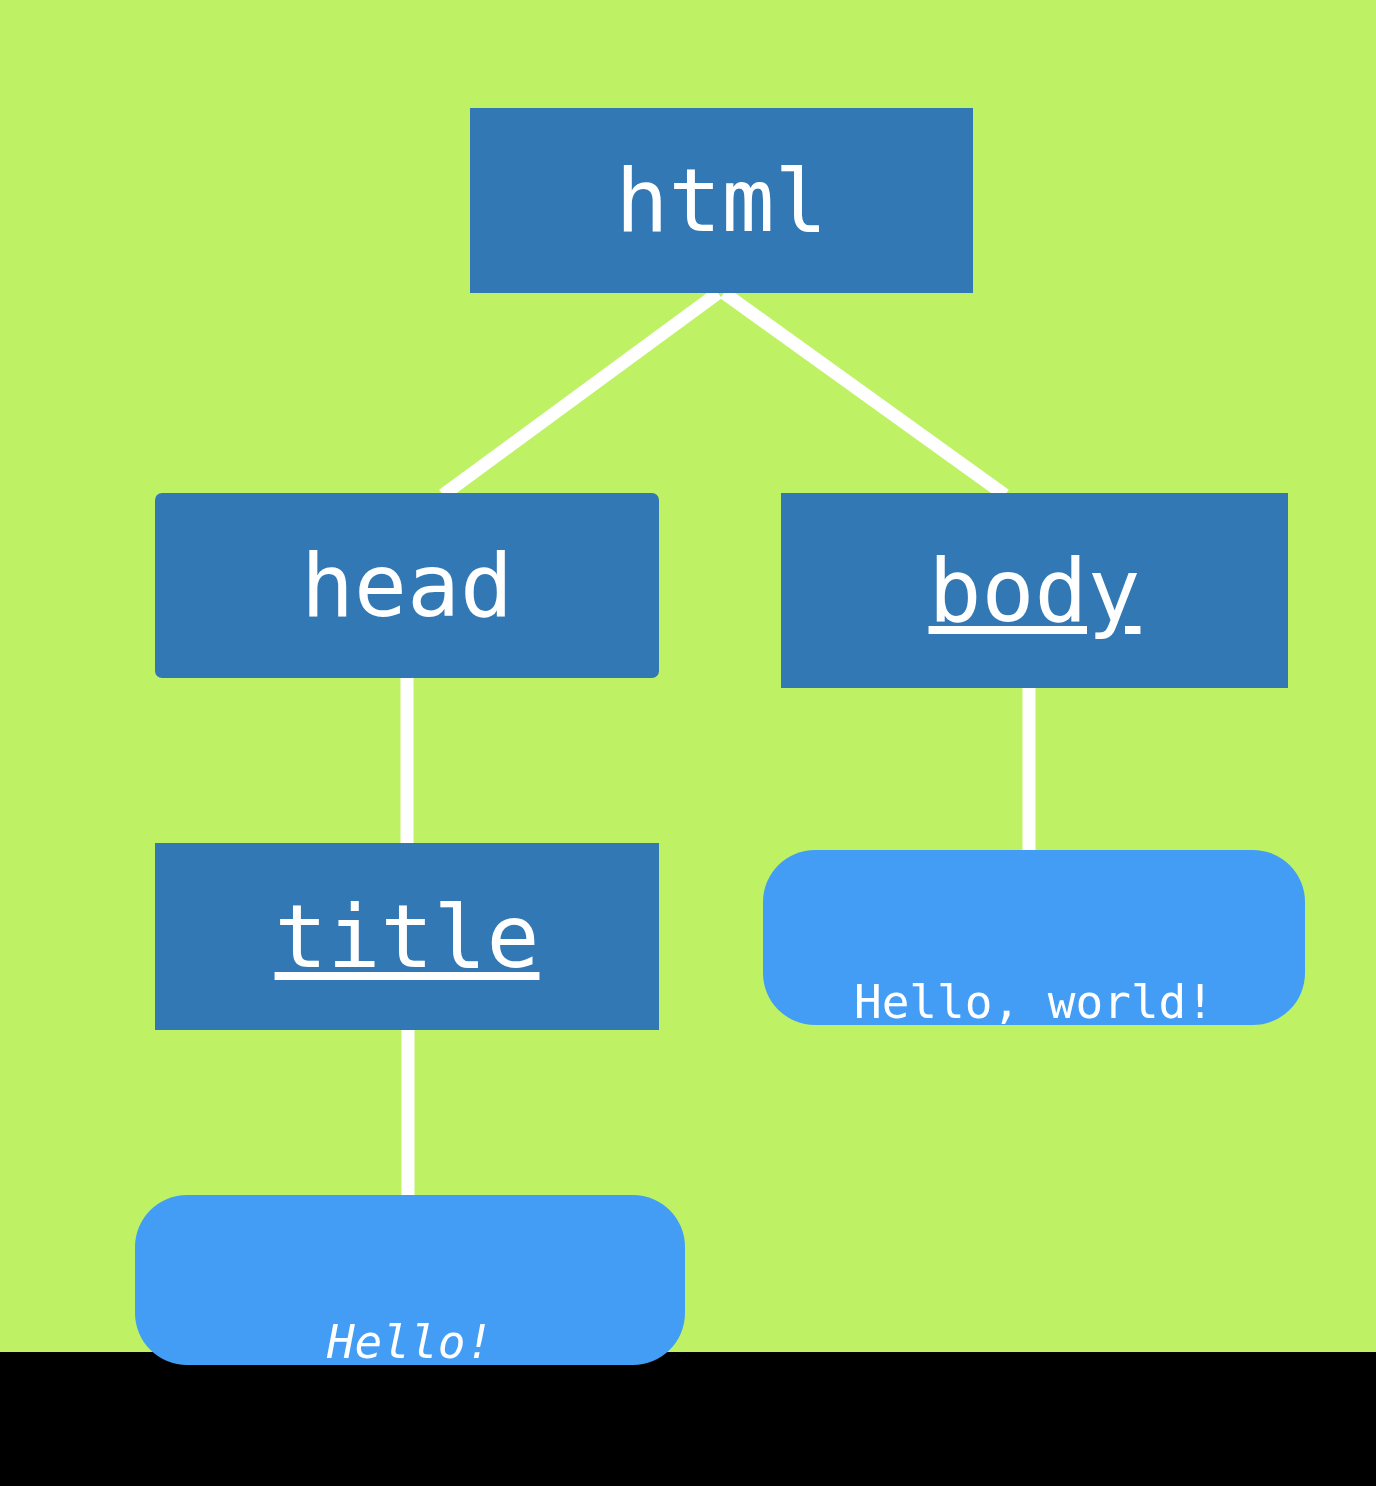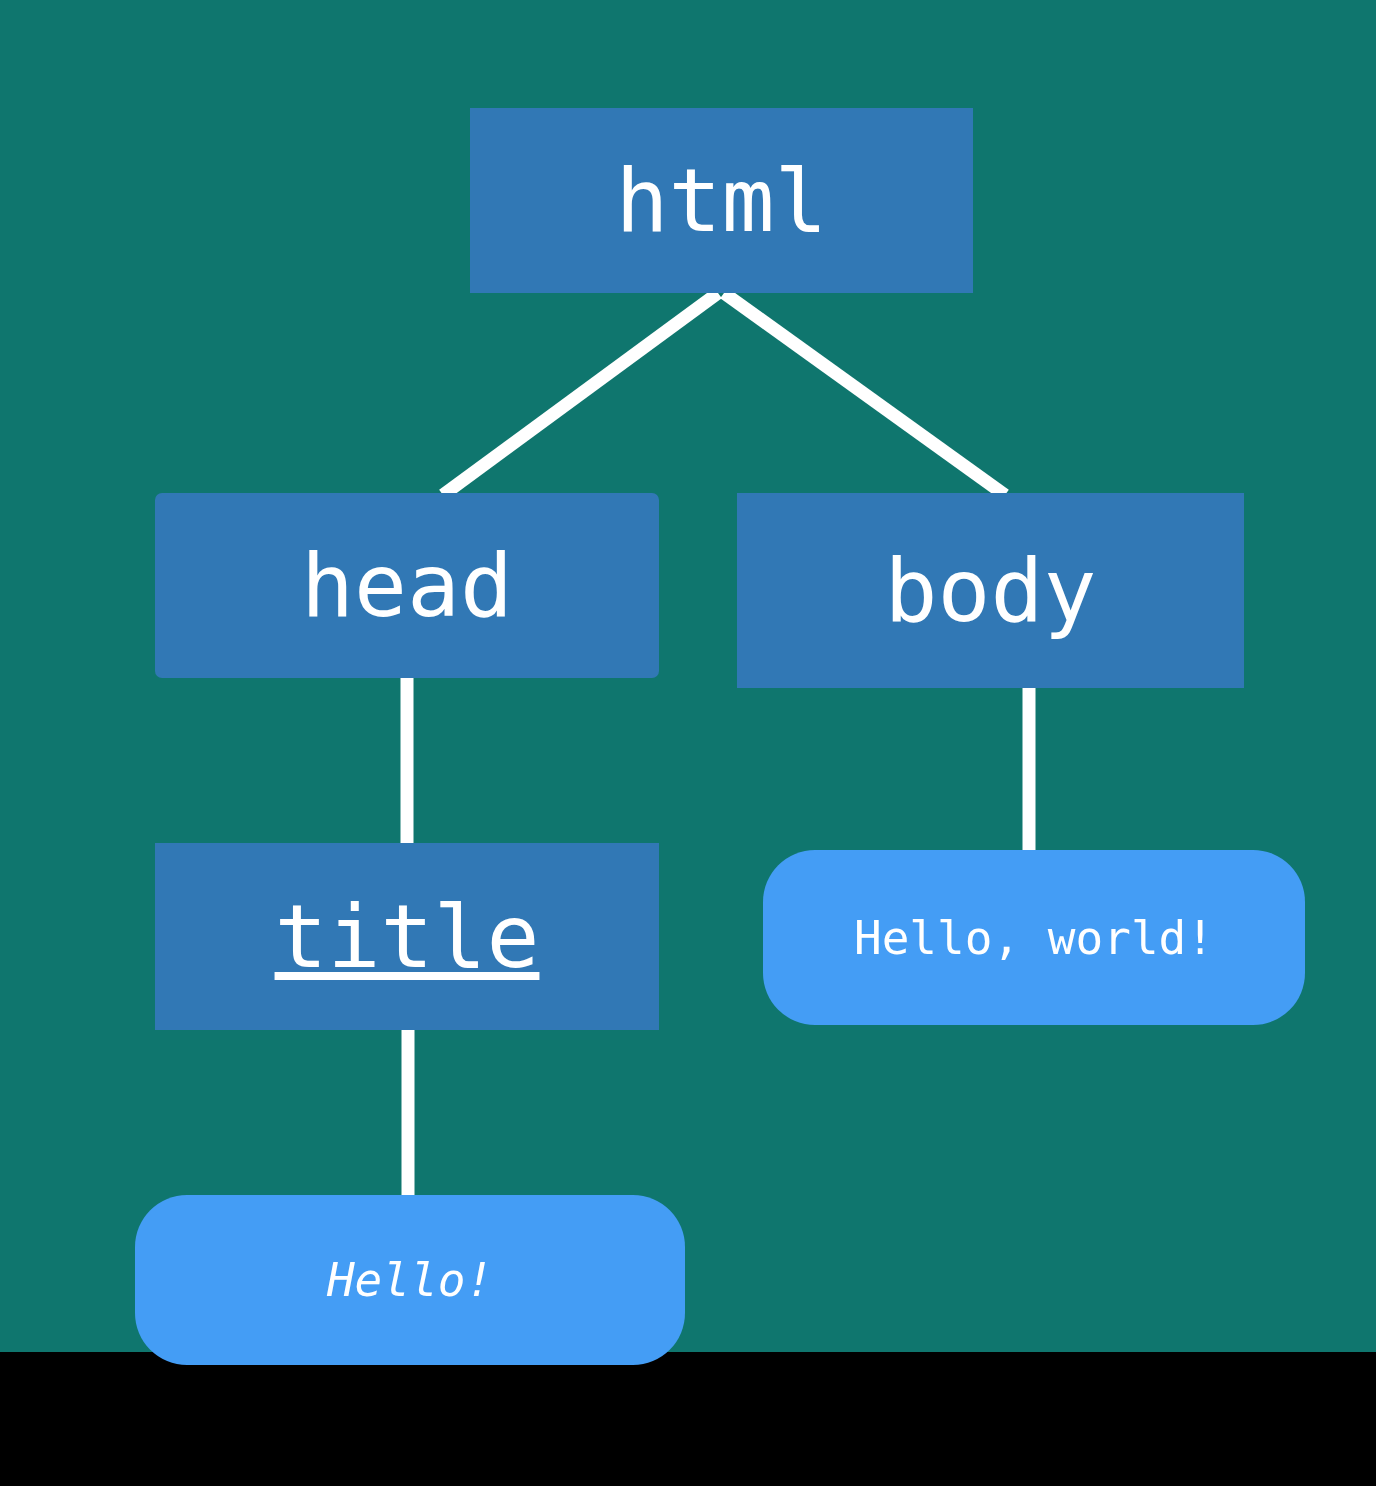--- a/index.html
+++ b/index.html
@@ -10,21 +10,21 @@
   body {
     width: 1376px;
     height: 1486px;
     font-family: "DejaVu Sans Mono", monospace;
     overflow: hidden;
   }
   #diagram {
     position: relative;
     width: 1376px;
     height: 1352px;
-    background: #0f766e;
+    background: #bef264;
   }
   svg.edges {
     position: absolute;
     left: 0;
     top: 0;
     width: 1376px;
     height: 1486px;
     pointer-events: none;
   }
   .node {
@@ -41,25 +41,26 @@
   }
   .node.element {
     background: #3178B5;
     border-radius: 0;
     font-size: 88px;
   }
   .node.text-node {
     background: #449DF5;
     border-radius: 52px;
     font-size: 46px;
+    align-items: flex-end;
   }
   
   #node-html   { left: 470px;  top: 108px;  width: 503px; height: 185px; }
   #node-head   { left: 155px;  top: 493px;  width: 504px; height: 185px; border-radius: 7px; }
-  #node-body   { left: 737px;  top: 493px;  width: 507px; height: 195px; }
+  #node-body   { left: 781px;  top: 493px;  width: 507px; height: 195px; text-decoration: underline; }
   #node-title  { left: 155px;  top: 843px;  width: 504px; height: 187px; text-decoration: underline; }
   #node-helloworld { left: 763px; top: 850px;  width: 542px; height: 175px; }
   #node-hello      { left: 135px; top: 1195px; width: 550px; height: 170px; font-style: italic; }
 </style>
 </head>
 <body>
 
 <div id="diagram">
 
   <svg class="edges" viewBox="0 0 1376 1486" xmlns="http://www.w3.org/2000/svg">

